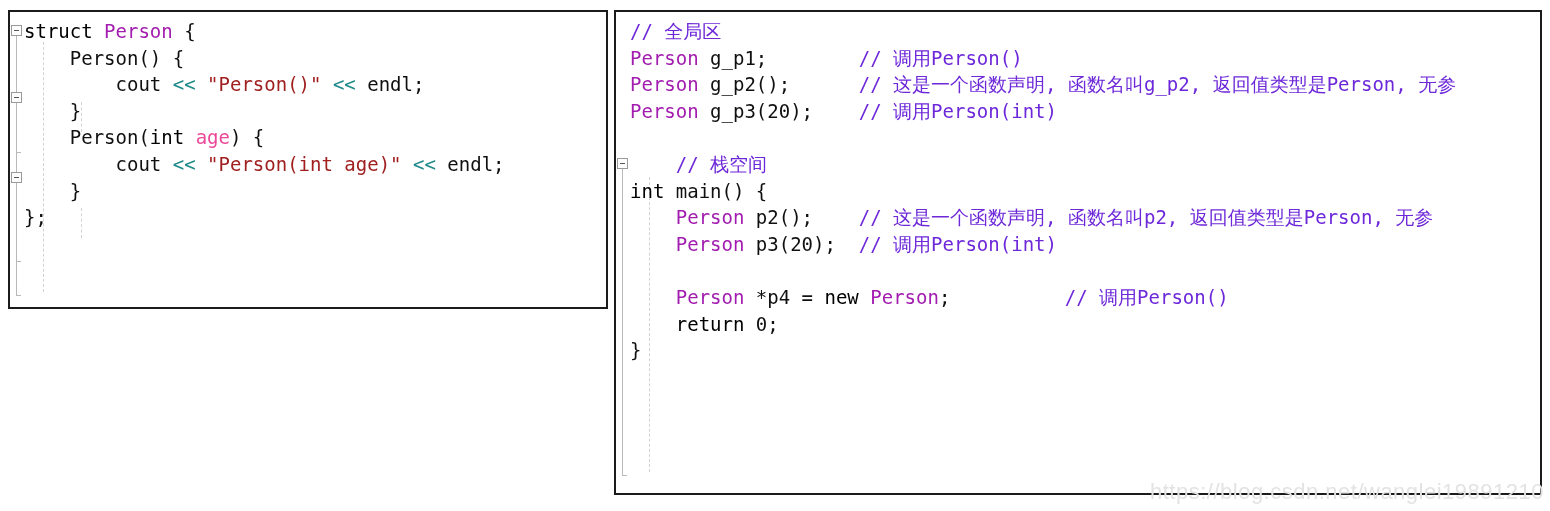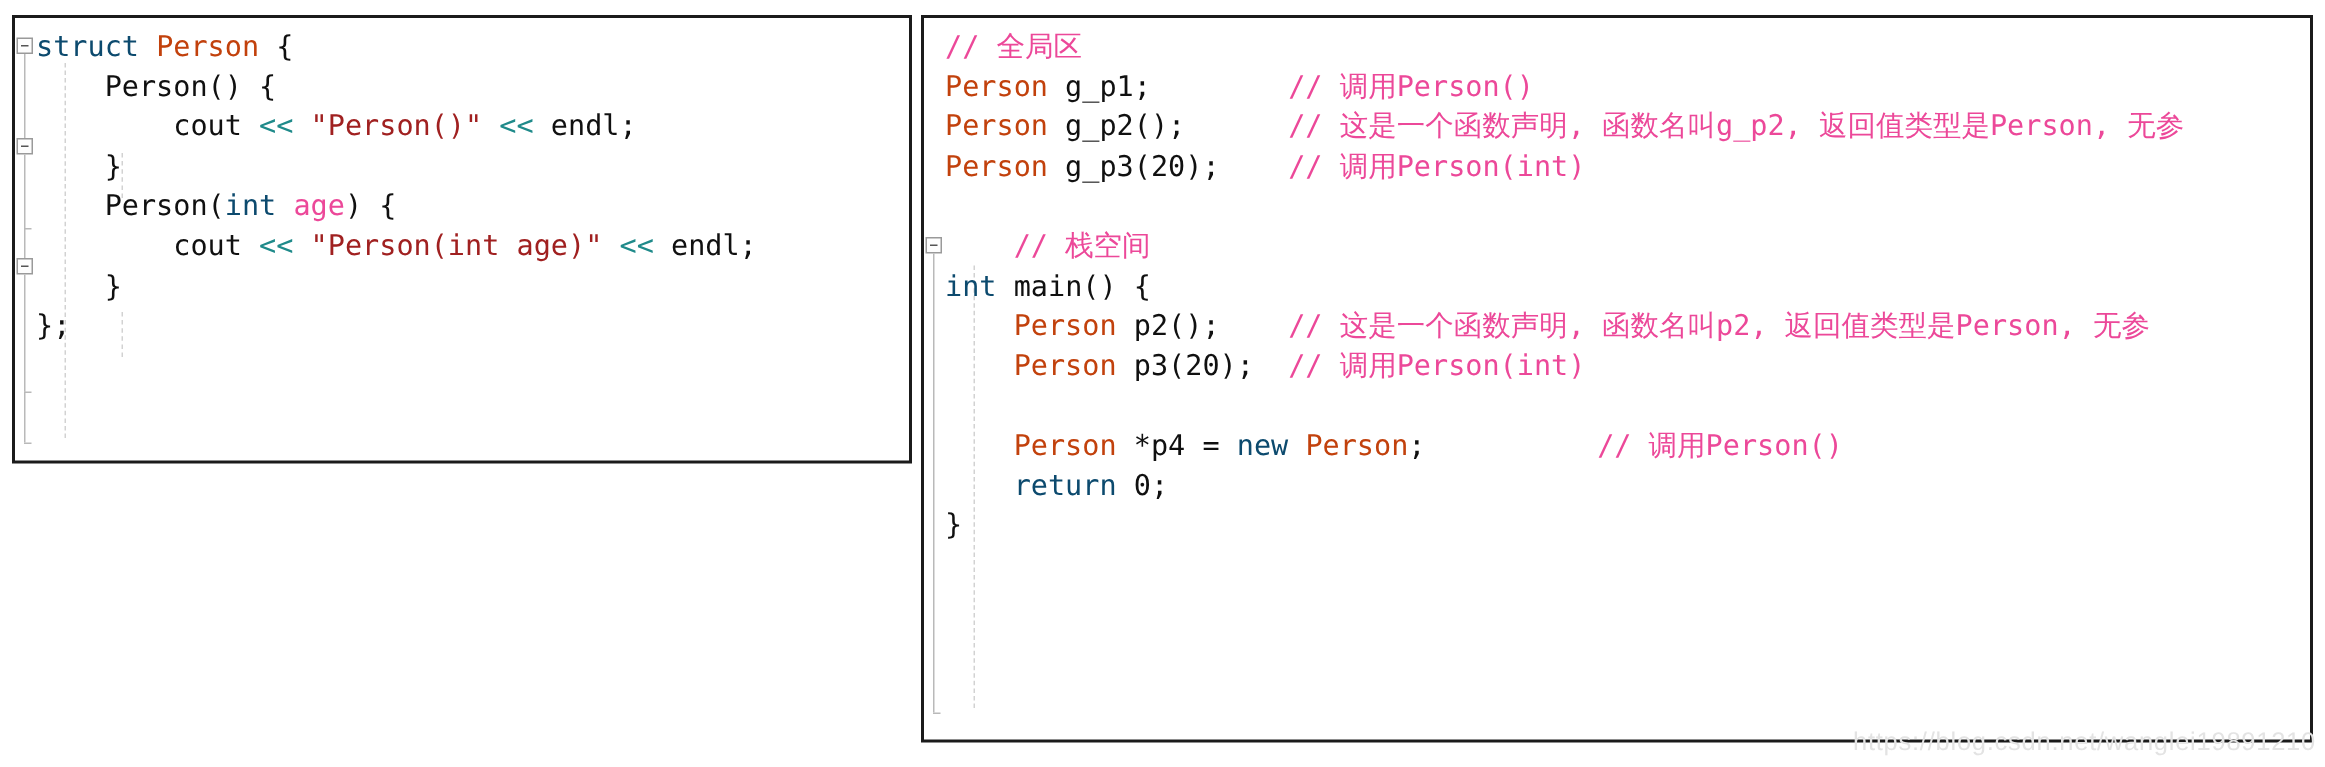--- a/index.html
+++ b/index.html
@@ -87,35 +87,35 @@
     height: 1px;
     background: #b9b9b9;
   }
   .indent-guide {
     position: absolute;
     width: 0;
     border-left: 1px dashed #d2d2d2;
   }
 
   
-  .kw      { color: #0c4a6e; }          
-  .type    { color: #c2410c; }          
+  .kw      { color: #000000; }          
+  .type    { color: #a21caf; }          
   .str     { color: #a02020; }          
-  .cmt     { color: #ec4899; }          
+  .cmt     { color: #6d28d9; }          
   .op      { color: #1f8a8a; }          
   .param   { color: #ec4899; }          
   .plain   { color: #101010; }
 
   
   .watermark {
     position: absolute;
     right: 6px;
     bottom: 6px;
     font-family: "Liberation Sans", sans-serif;
-    font-size: 17px;
+    font-size: 22px;
     color: #e3e3e3;
     letter-spacing: 0.5px;
     white-space: nowrap;
     user-select: none;
   }
 </style>
 </head>
 <body>
 
 <div class="screen">

